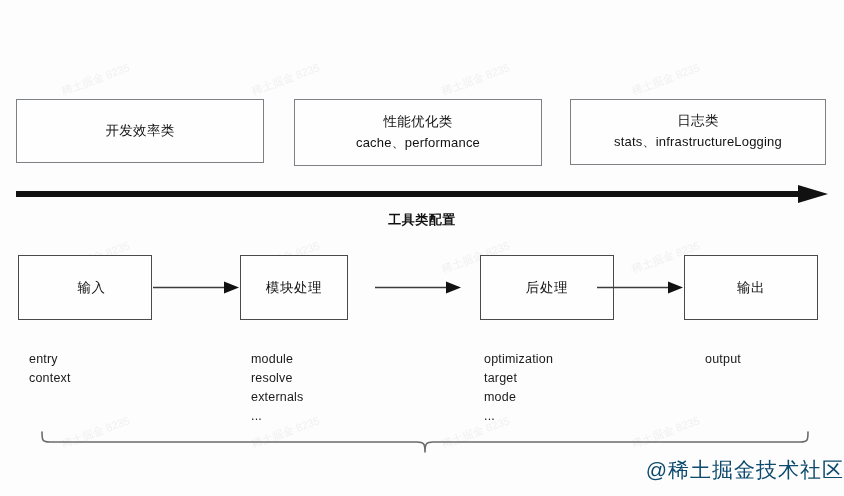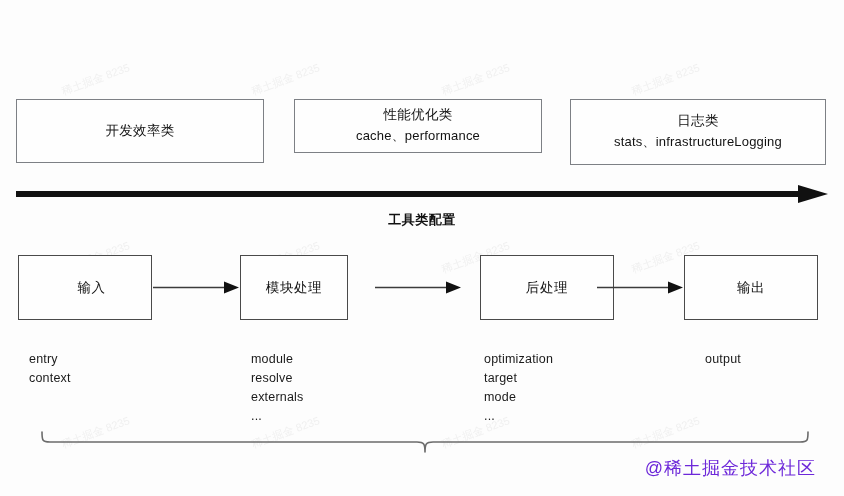--- a/index.html
+++ b/index.html
@@ -40,21 +40,21 @@
     font-size: 13px;
     color: #121212;
     letter-spacing: 0.2px;
   }
 
   
   #box-other { left: 14px; top: 8px; width: 812px; height: 70px; }
 
   
   #box-dev   { left: 16px;  top: 99px; width: 248px; height: 64px; }
-  #box-perf  { left: 294px; top: 99px; width: 248px; height: 54px; }
+  #box-perf  { left: 294px; top: 99px; width: 248px; height: 67px; }
   #box-log   { left: 570px; top: 99px; width: 256px; height: 66px; }
 
   
   #tool-arrow {
     position: absolute;
     left: 16px;
     top: 185px;
     width: 812px;
     height: 18px;
   }
@@ -132,24 +132,24 @@
     font-size: 13px;
     font-weight: bold;
     color: #111;
     letter-spacing: 0.5px;
     margin-top: 37px;
   }
 
   
   #watermark-main {
     position: absolute;
-    right: 28px;
+    right: 0;
     top: 456px;
-    font-size: 18px;
-    color: #6d28d9;
+    font-size: 21px;
+    color: #0c4a6e;
     letter-spacing: 1px;
     user-select: none;
   }
   .wm-tile {
     position: absolute;
     font-size: 11px;
     color: #f0f0f0;
     transform: rotate(-20deg);
     user-select: none;
     white-space: nowrap;

